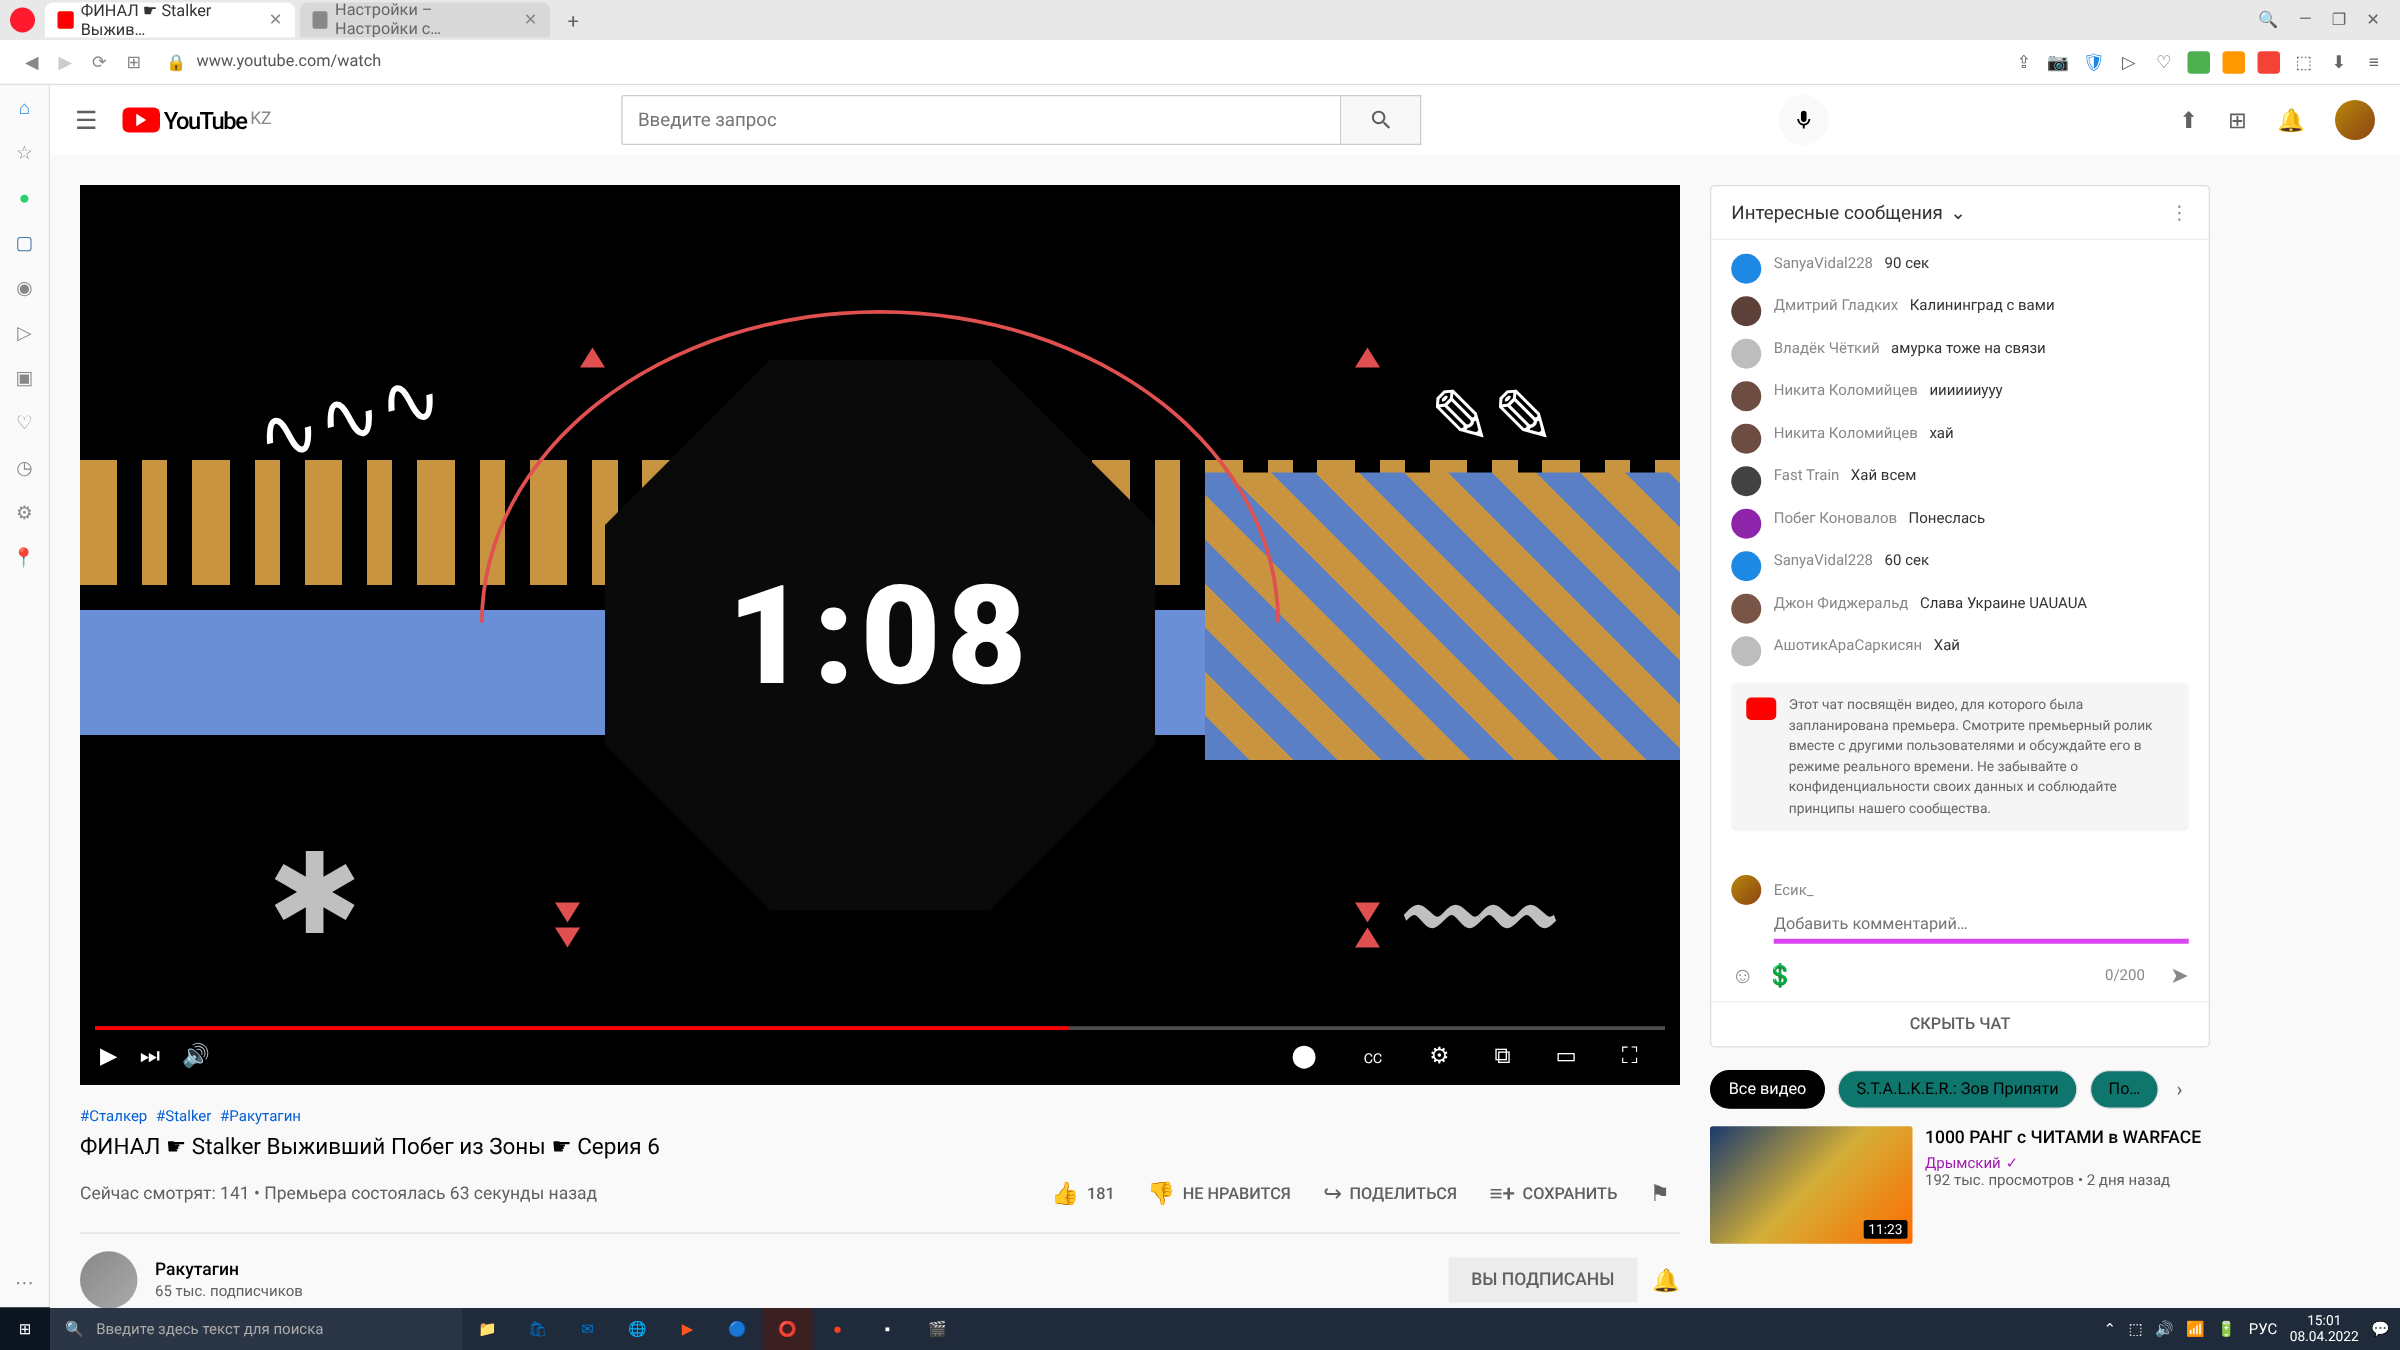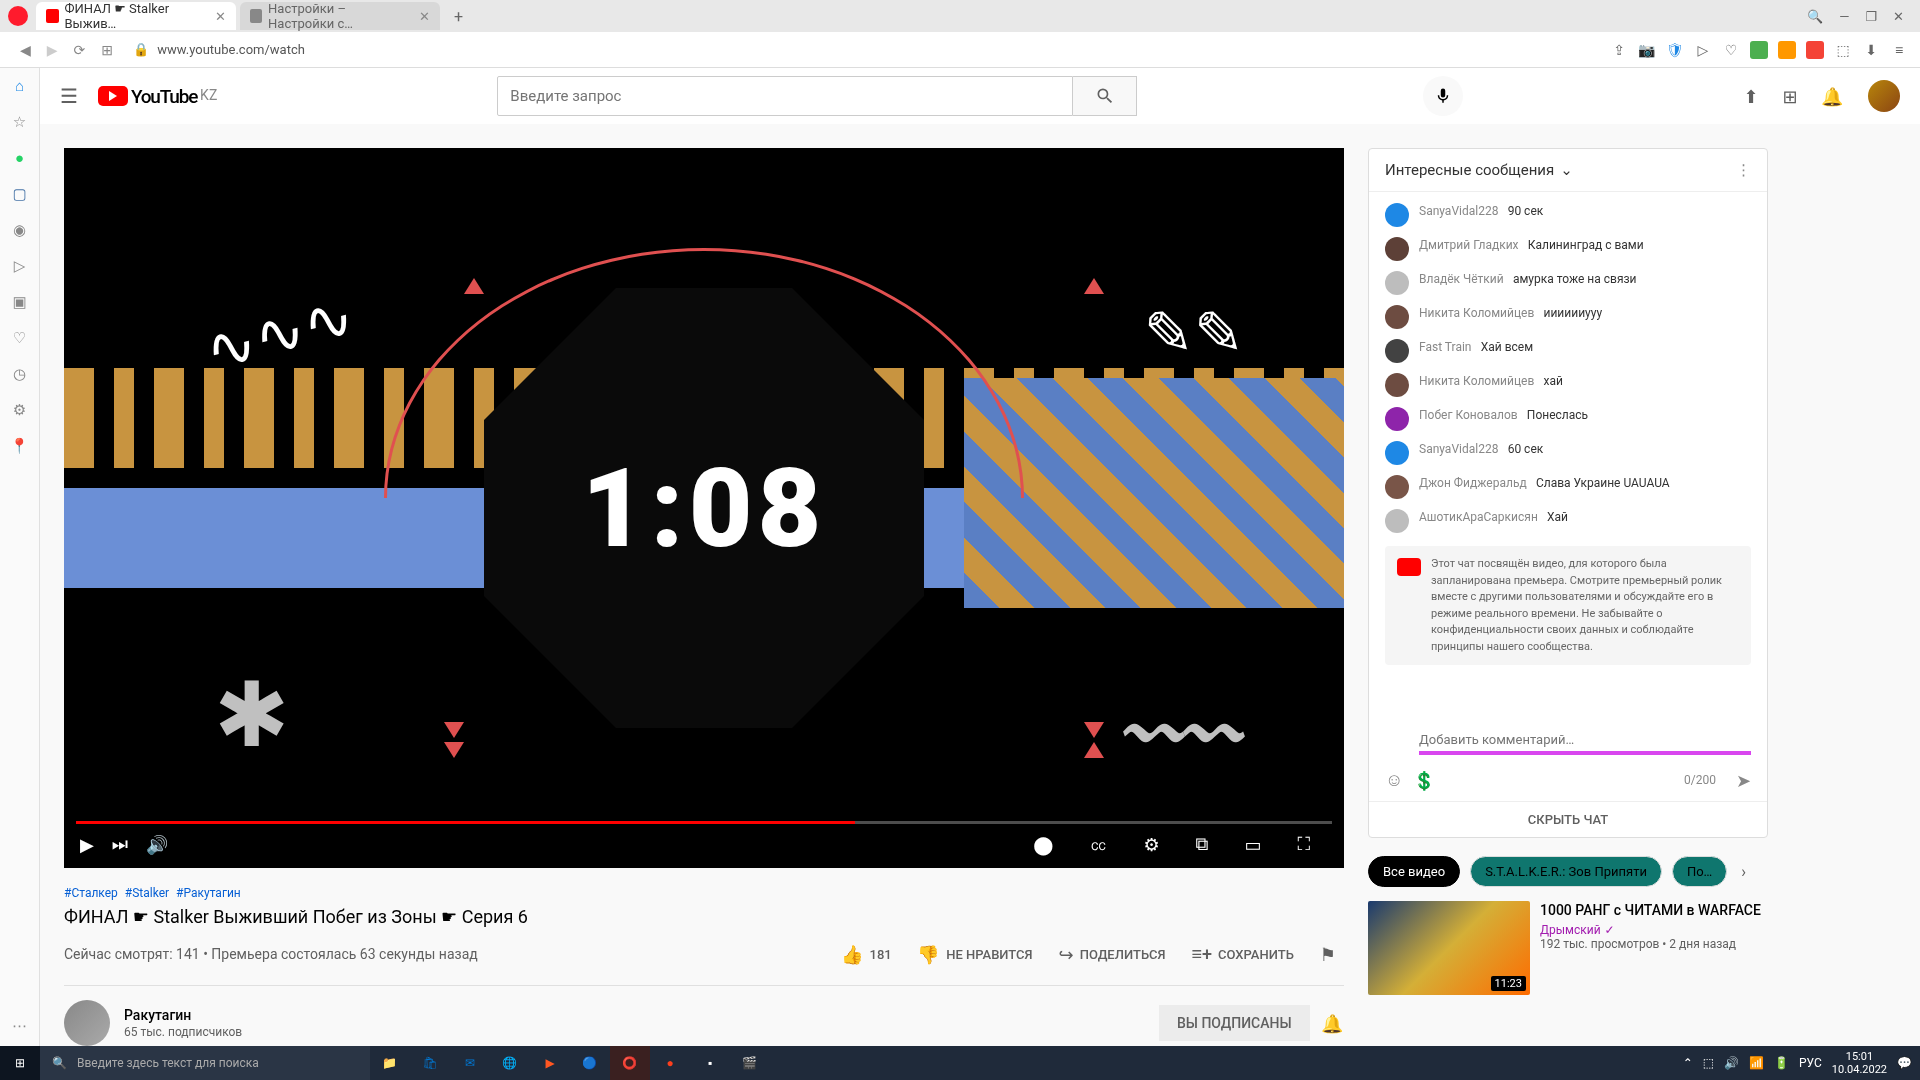--- a/index.html
+++ b/index.html
@@ -333,30 +333,30 @@
             <div class="chat-av" style="background:#bdbdbd"></div>
     <div><span class="chat-author">Владёк Чёткий</span>
     <span class="chat-text">амурка тоже на связи</span></div>
           </div>
           <div class="chat-msg">
             <div class="chat-av" style="background:#6d4c41"></div>
     <div><span class="chat-author">Никита Коломийцев</span>
     <span class="chat-text">ииииииууу</span></div>
           </div>
           <div class="chat-msg">
+            <div class="chat-av" style="background:#6d4c41"></div>
+    <div><span class="chat-author">Никита Коломийцев</span>
+    <span class="chat-text">хай</span></div>
+          </div>
+          <div class="chat-msg">
             <div class="chat-av" style="background:#424242"></div>
     <div><span class="chat-author">Fast Train</span>
     <span class="chat-text">Хай всем</span></div>
           </div>
           <div class="chat-msg">
-            <div class="chat-av" style="background:#6d4c41"></div>
-    <div><span class="chat-author">Никита Коломийцев</span>
-    <span class="chat-text">хай</span></div>
-          </div>
-          <div class="chat-msg">
             <div class="chat-av" style="background:#8e24aa"></div>
     <div><span class="chat-author">Побег Коновалов</span>
     <span class="chat-text">Понеслась</span></div>
           </div>
           <div class="chat-msg">
             <div class="chat-av" style="background:#1e88e5"></div>
     <div><span class="chat-author">SanyaVidal228</span>
     <span class="chat-text">60 сек</span></div>
           </div>
           <div class="chat-msg">
@@ -369,20 +369,24 @@
     <div><span class="chat-author">АшотикАраСаркисян</span>
     <span class="chat-text">Хай</span></div>
           </div>
           <div class="chat-notice">
             <div class="chat-notice-icon"></div>
   <div><span>Этот чат посвящён видео, для которого была запланирована премьера. Смотрите премьерный ролик вместе с другими пользователями и обсуждайте его в режиме реального времени. Не забывайте о конфиденциальности своих данных и соблюдайте принципы нашего сообщества.</span>
   </div>
           </div>
         </div>
       <div class="chat-input-row">
+        <div class="chat-input-top">
+          <div class="chat-user-av"></div>
+          <span class="chat-user-name">Есик_</span>
+        </div>
         <input class="chat-textbox" placeholder="Добавить комментарий…" style="">
       </div>
       <div class="chat-footer">
         <span class="chat-emoji">☺</span>
         <span class="chat-emoji">💲</span>
         <span class="chat-counter">0/200</span>
         <span class="chat-send">➤</span>
       </div>
       <div class="chat-hide">СКРЫТЬ ЧАТ</div>
     </div>
@@ -430,17 +434,17 @@
   </div>
   <div class="tb-tray">
     <span>⌃</span>
     <span>⬚</span>
     <span>🔊</span>
     <span>📶</span>
     <span>🔋</span>
     <span>РУС</span>
     <div class="tb-time">
       <div>15:01</div>
-      <div>10.04.2022</div>
+      <div>08.04.2022</div>
     </div>
     <span>💬</span>
   </div>
 </div>
 
 </body></html>

